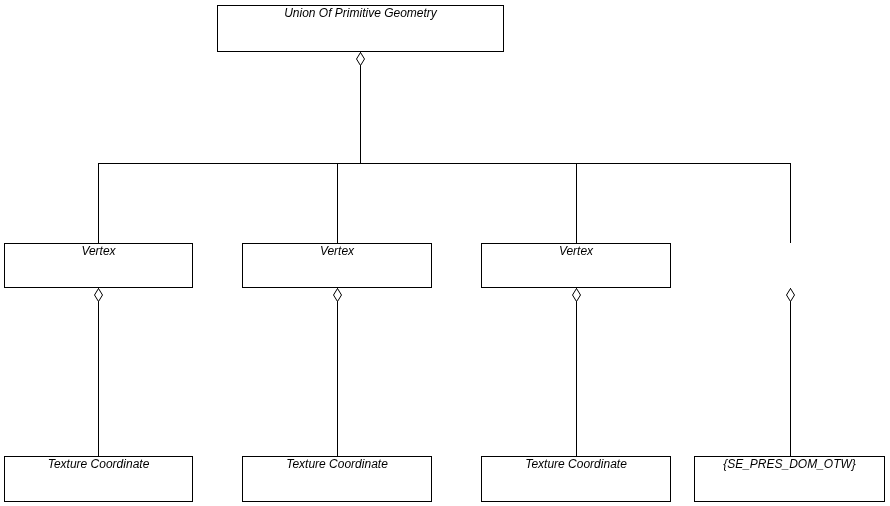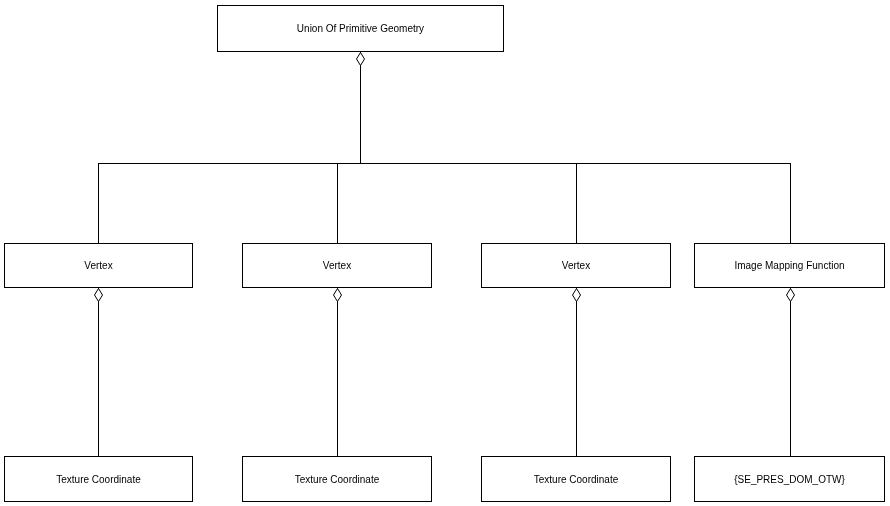--- a/index.html
+++ b/index.html
@@ -16,26 +16,26 @@
     overflow: hidden;
   }
   .node {
     position: absolute;
     box-sizing: border-box;
     border: 1px solid #000000;
     background: #ffffff;
     display: flex;
     flex-direction: column;
     align-items: center;
-    justify-content: center;
-    font-size: 10px;
+    font-size: 12px;
     color: #000000;
     line-height: 15px;
     text-align: center;
     z-index: 3;
+    font-style: italic;
   }
   .node .line2 {
     display: block;
   }
   .edge {
     position: absolute;
     background: #000000;
     z-index: 1;
   }
   .edge.v { width: 1px; }
@@ -102,23 +102,20 @@
   </div>
 
   <div class="node" style="left:242px; top:243px; width:190px; height:45px;">
     <span>Vertex</span>
   </div>
 
   <div class="node" style="left:481px; top:243px; width:190px; height:45px;">
     <span>Vertex</span>
   </div>
 
-  <div class="node" style="left:694px; top:243px; width:191px; height:45px;">
-    <span>Image Mapping Function</span>
-  </div>
 
   <div class="node" style="left:4px; top:456px; width:189px; height:46px;">
     <span>Texture Coordinate</span>
   </div>
 
   <div class="node" style="left:242px; top:456px; width:190px; height:46px;">
     <span>Texture Coordinate</span>
   </div>
 
   <div class="node" style="left:481px; top:456px; width:190px; height:46px;">

